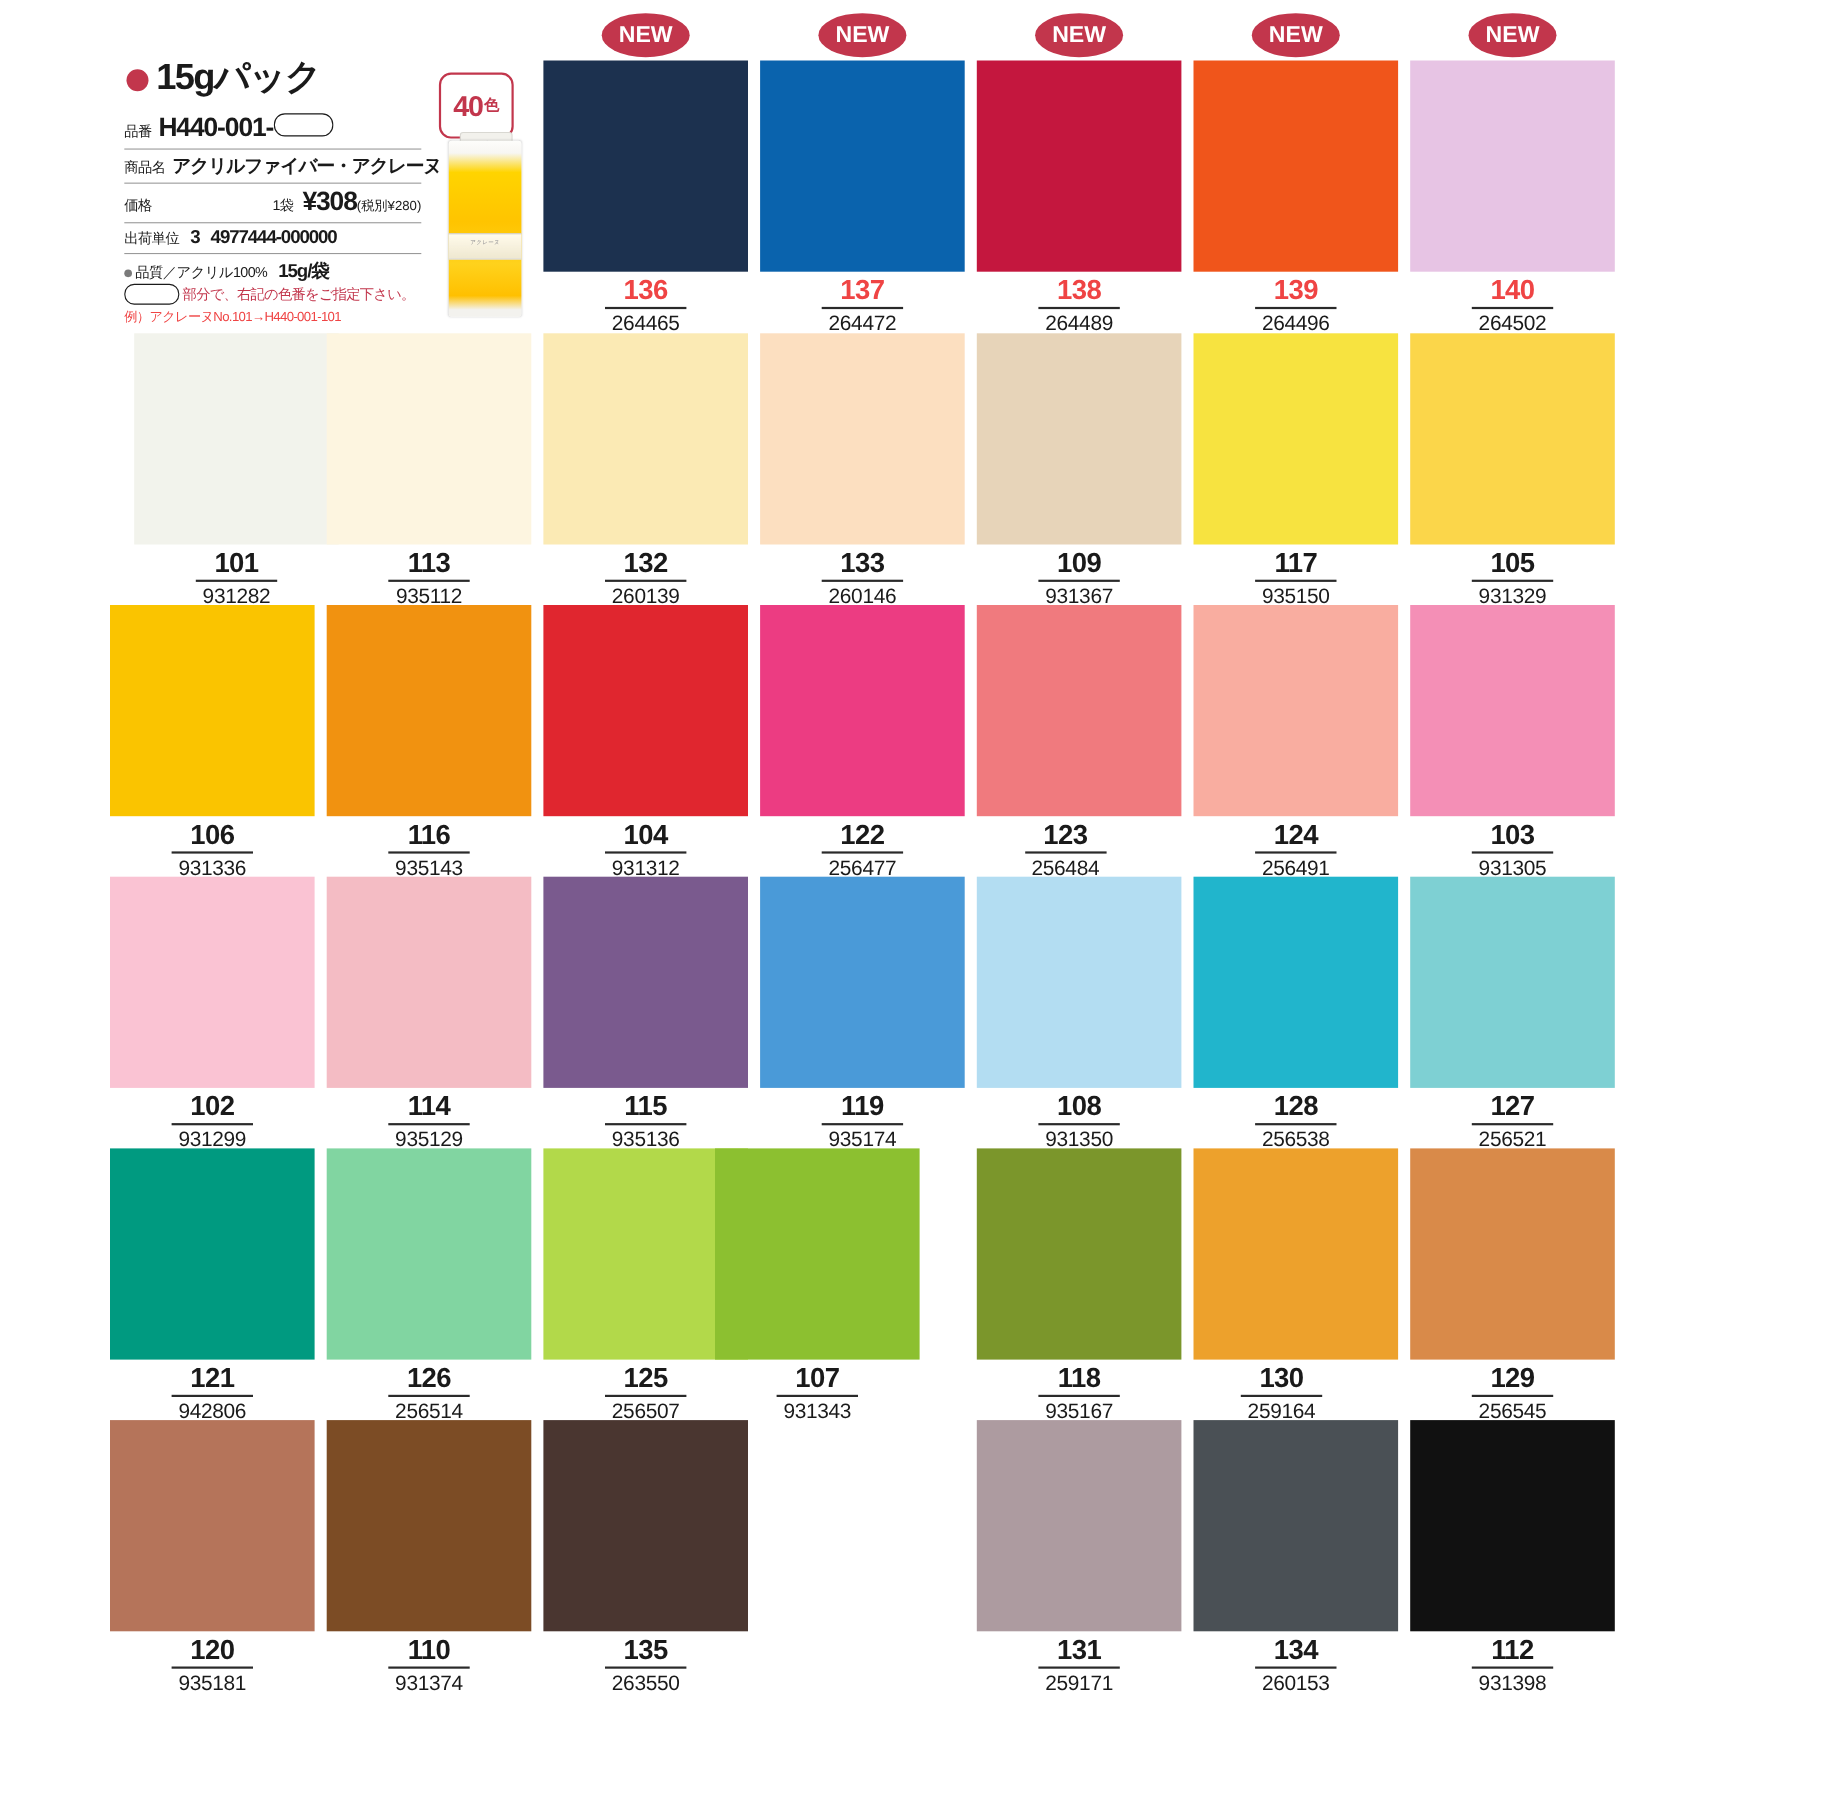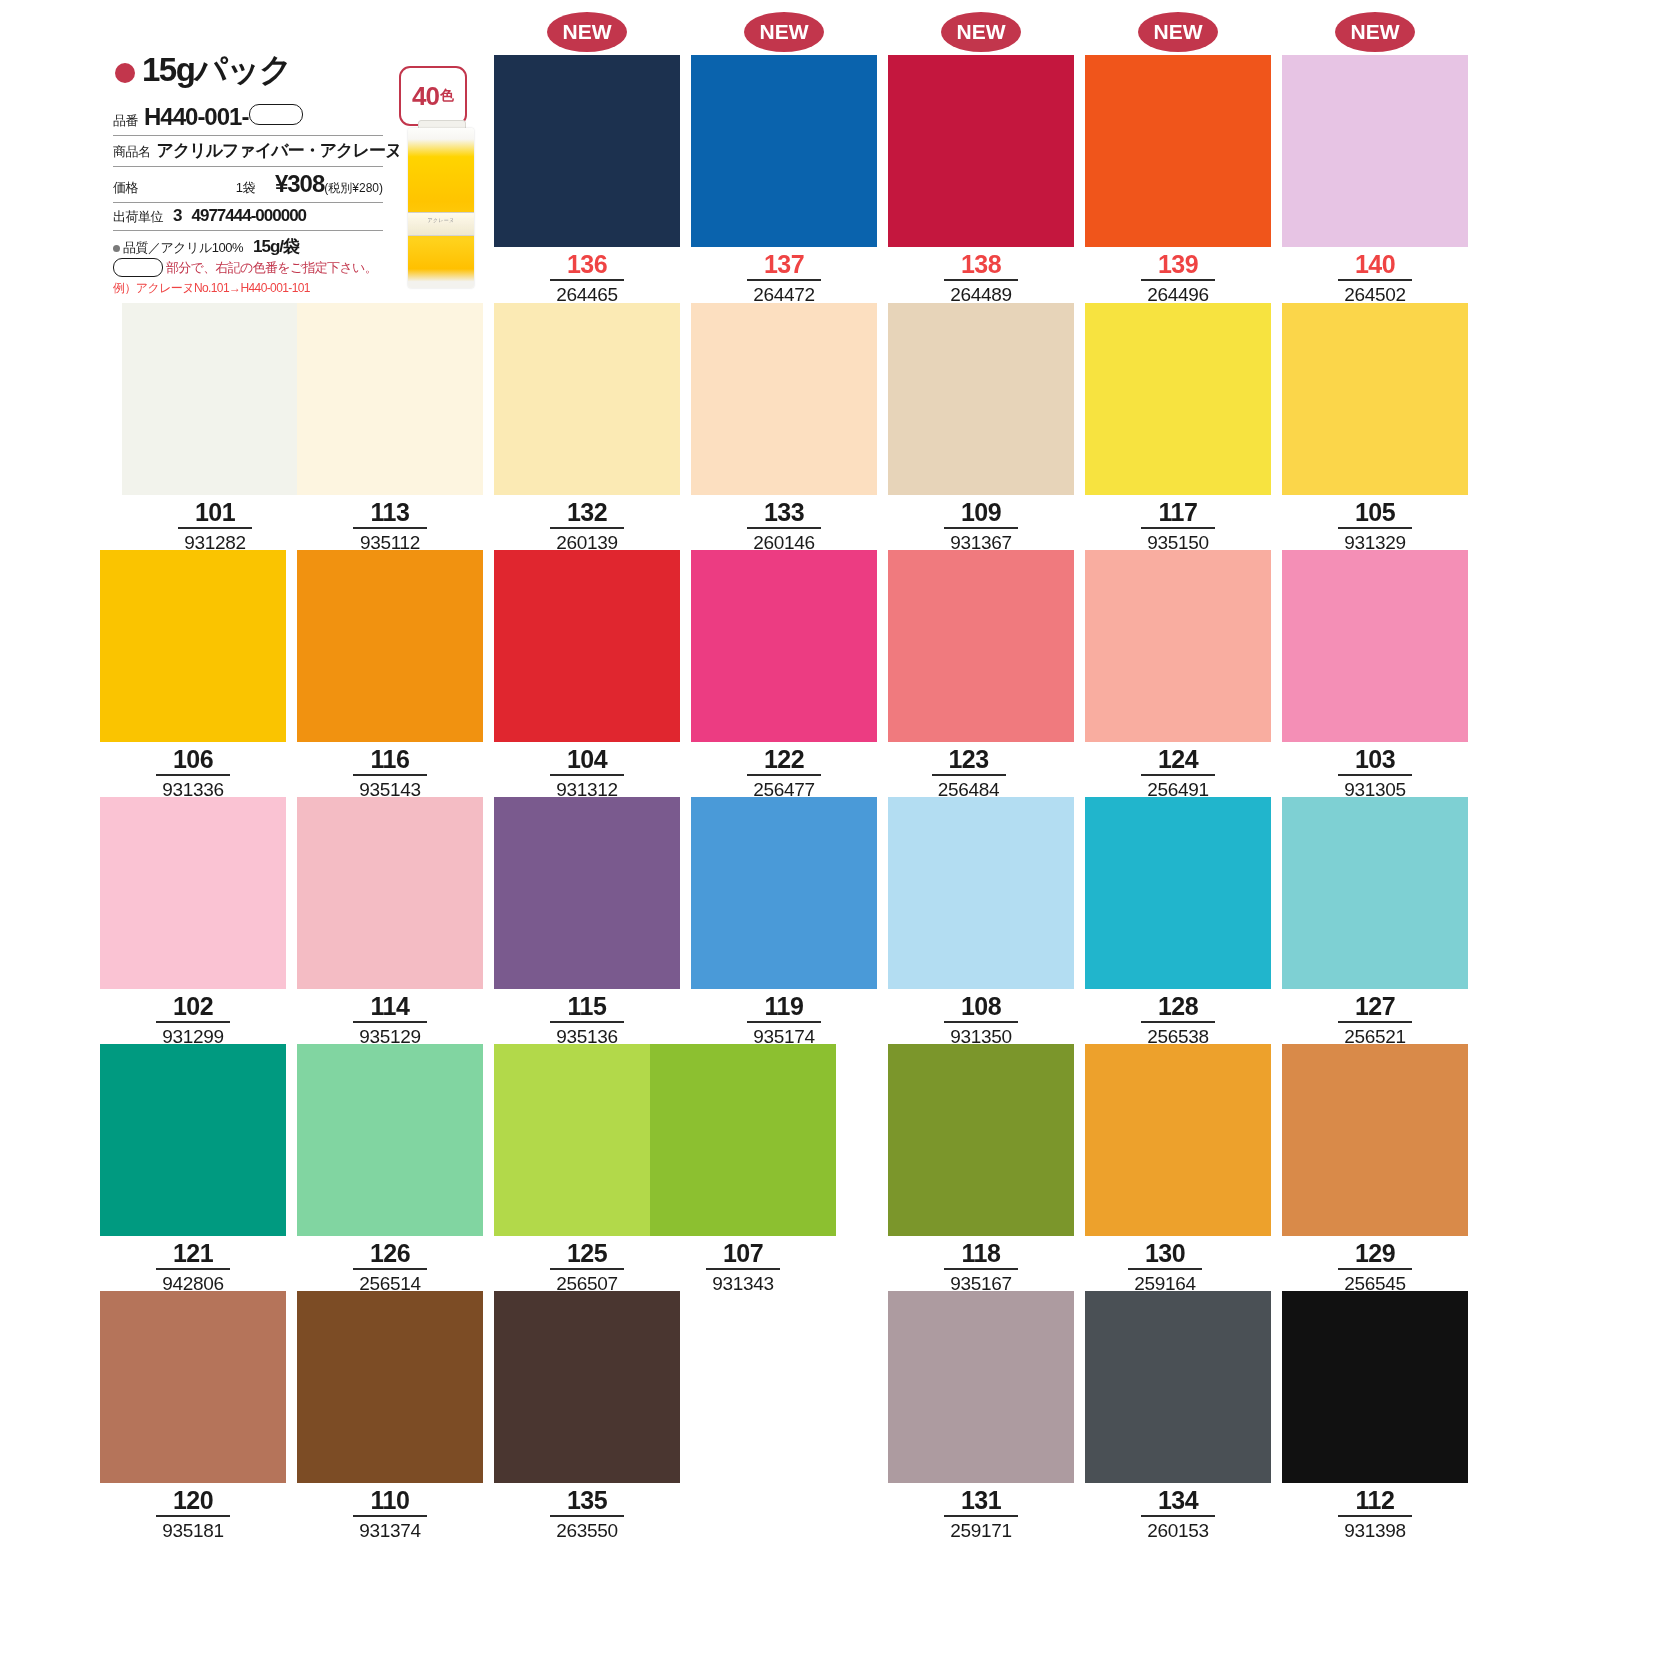--- a/index.html
+++ b/index.html
@@ -134,21 +134,21 @@
 
     <div class="spec-row">
       <span class="lbl">商品名</span>
       <span class="val-mid">アクリルファイバー・アクレーヌ</span>
     </div>
 
     <div class="spec-row price-line">
       <span class="lbl">価格</span>
       <span class="price-spacer"></span>
       <span class="val-sm">1袋</span>
-      <span class="val-big" style="margin-left:20px;">¥308</span>
+      <span class="val-big" style="margin-left:8px;">¥308</span>
       <span class="tax">(税別¥280)</span>
     </div>
 
     <div class="spec-row">
       <span class="lbl">出荷単位</span>
       <span class="val-mid" style="margin:0 10px 0 4px;">3</span>
       <span class="val-mid">4977444-000000</span>
     </div>
 
     <div class="quality">

